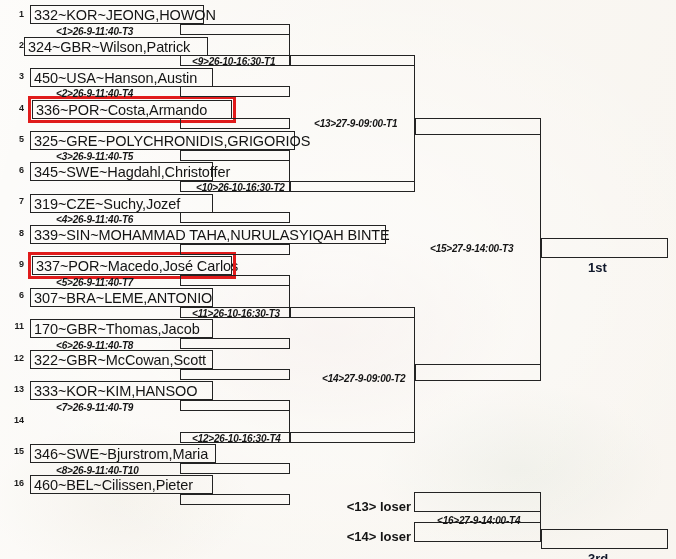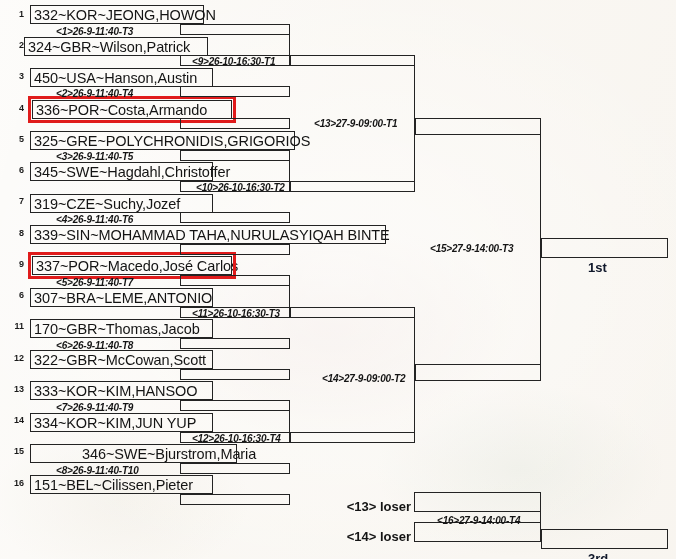--- a/index.html
+++ b/index.html
@@ -163,28 +163,25 @@
   </div>
   <div class="player-box" style="left:30px; top:319px; width:183px;">
     <span class="player-name">170~GBR~Thomas,Jacob</span>
   </div>
   <div class="player-box" style="left:30px; top:350px; width:183px;">
     <span class="player-name">322~GBR~McCowan,Scott</span>
   </div>
   <div class="player-box" style="left:30px; top:381px; width:183px;">
     <span class="player-name">333~KOR~KIM,HANSOO</span>
   </div>
-  <div class="player-box" style="left:30px; top:413px; width:183px;">
-    <span class="player-name">334~KOR~KIM,JUN YUP</span>
-  </div>
-  <div class="player-box" style="left:30px; top:444px; width:207px;padding-left:48px;">
+  <div class="player-box" style="left:30px; top:444px; width:186px;">
     <span class="player-name">346~SWE~Bjurstrom,Maria</span>
   </div>
   <div class="player-box" style="left:30px; top:475px; width:183px;">
-    <span class="player-name">151~BEL~Cilissen,Pieter</span>
+    <span class="player-name">460~BEL~Cilissen,Pieter</span>
   </div>
 
   <div class="match-code" style="left:56px;  top:26px;">&lt;1&gt;26-9-11:40-T3</div>
   <div class="match-code" style="left:56px;  top:88px;">&lt;2&gt;26-9-11:40-T4</div>
   <div class="match-code" style="left:56px;  top:151px;">&lt;3&gt;26-9-11:40-T5</div>
   <div class="match-code" style="left:56px;  top:214px;">&lt;4&gt;26-9-11:40-T6</div>
   <div class="match-code" style="left:56px;  top:277px;">&lt;5&gt;26-9-11:40-T7</div>
   <div class="match-code" style="left:56px;  top:340px;">&lt;6&gt;26-9-11:40-T8</div>
   <div class="match-code" style="left:56px;  top:402px;">&lt;7&gt;26-9-11:40-T9</div>
   <div class="match-code" style="left:56px;  top:465px;">&lt;8&gt;26-9-11:40-T10</div>

